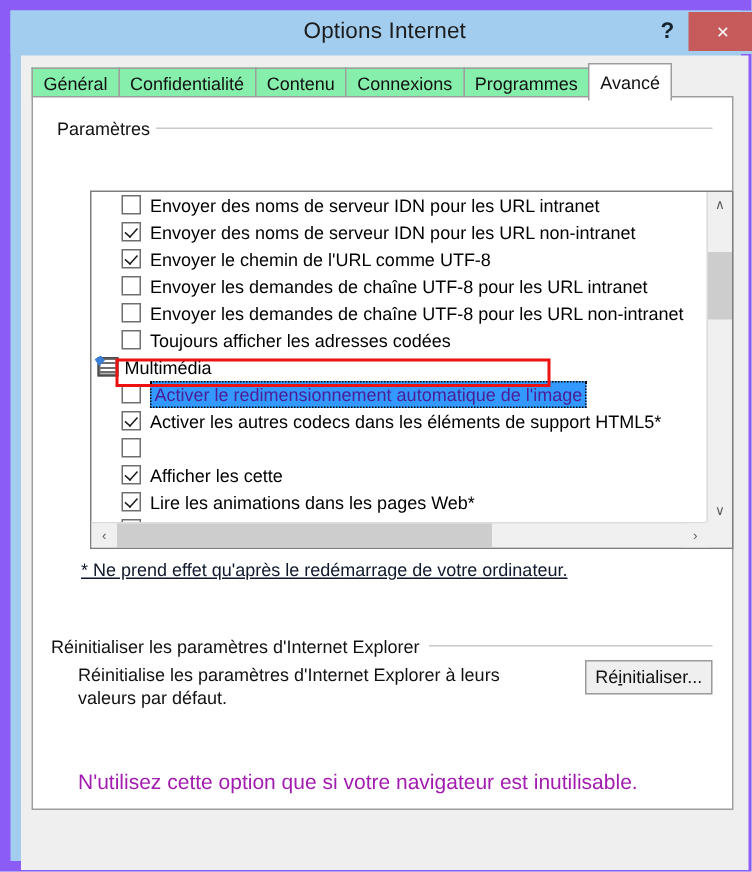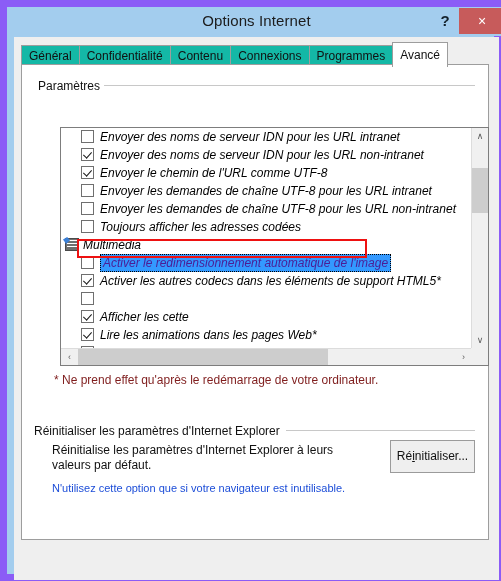--- a/index.html
+++ b/index.html
@@ -81,21 +81,21 @@
     left: 7px; top: 5px;
     height: 24px;
   }
   .tab {
     position: relative;
     float: left;
     height: 21px;
     line-height: 21px;
     padding: 0 7px;
     margin-top: 3px;
-    background: #14b8a6;
+    background: #86efac;
     border: 1px solid #9d9d9d;
     border-bottom: none;
     font-size: 12px;
     color: #111111;
     box-sizing: border-box;
     cursor: default;
     white-space: nowrap;
   }
   .tab + .tab { margin-left: -1px; }
   .tab.active {
@@ -143,21 +143,20 @@
     background: #ffffff;
     border: 1px solid #7d7d7d;
     box-sizing: border-box;
     overflow: hidden;
   }
   #list-inner {
     position: absolute;
     left: 0; top: 0;
     width: 411px; height: 221px;
     overflow: hidden;
-    font-style: italic;
   }
   .list-row {
     position: relative;
     height: 18px;
     line-height: 18px;
     white-space: nowrap;
     font-size: 12px;
     cursor: default;
   }
   .list-row .cb {
@@ -296,21 +295,22 @@
     right: 0; bottom: 0;
     width: 17px; height: 17px;
     background: #f0f0f0;
   }
 
   
   #footnote {
     position: absolute;
     left: 40px; top: 336px;
     font-size: 12px;
-    color: #7f1d1d;
+    color: #0f172a;
+    text-decoration: underline;
   }
   .btn {
     position: absolute;
     box-sizing: border-box;
     background: #efefef;
     border: 1px solid #9b9b9b;
     font-size: 12px;
     color: #111111;
     text-align: center;
     cursor: default;
@@ -344,27 +344,27 @@
   #reset-desc {
     position: absolute;
     left: 38px; top: 406px;
     width: 320px;
     font-size: 12px;
     line-height: 15px;
     color: #111;
   }
   #reset-note {
     position: absolute;
-    left: 38px; top: 445px;
-    font-size: 11px;
-    color: #1d4ed8;
+    left: 38px; top: 476px;
+    font-size: 14px;
+    color: #a21caf;
   }
   #btn-reset {
     left: 376px; top: 403px;
-    width: 85px; height: 33px;
+    width: 85px; height: 23px;
     line-height: 21px;
   }
 
   
   #btn-ok {
     left: 249px; top: 544px;
     width: 75px; height: 23px;
     line-height: 21px;
     border: 1px solid #3c8fd5;
     outline: 1px solid #3c8fd5;

